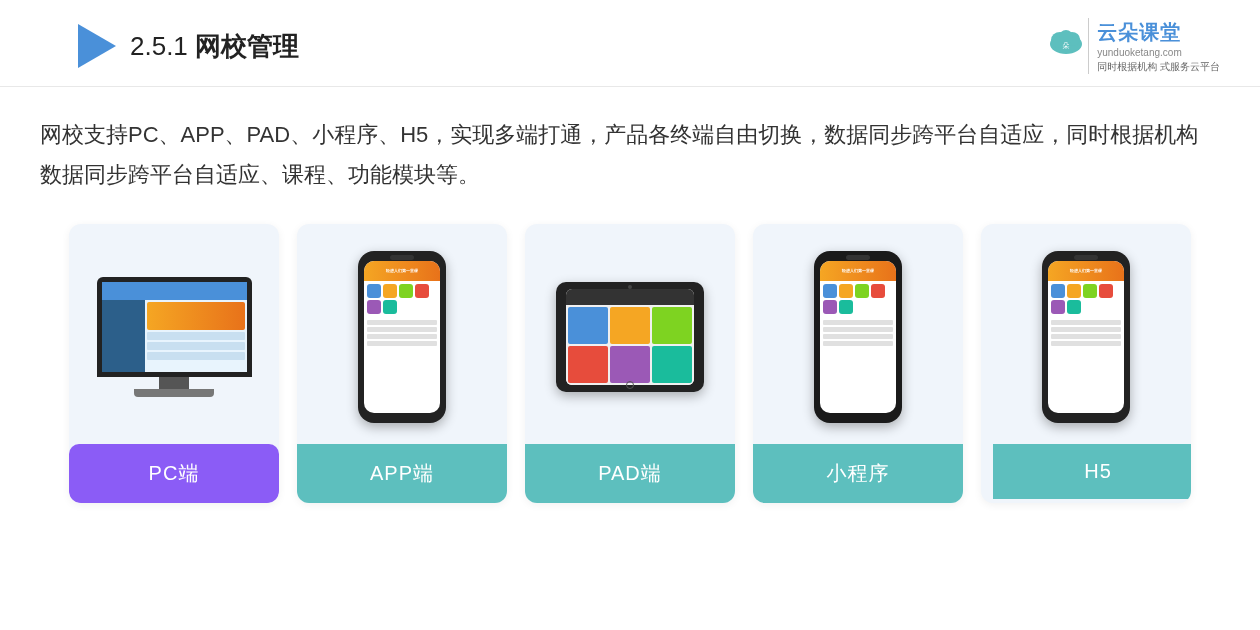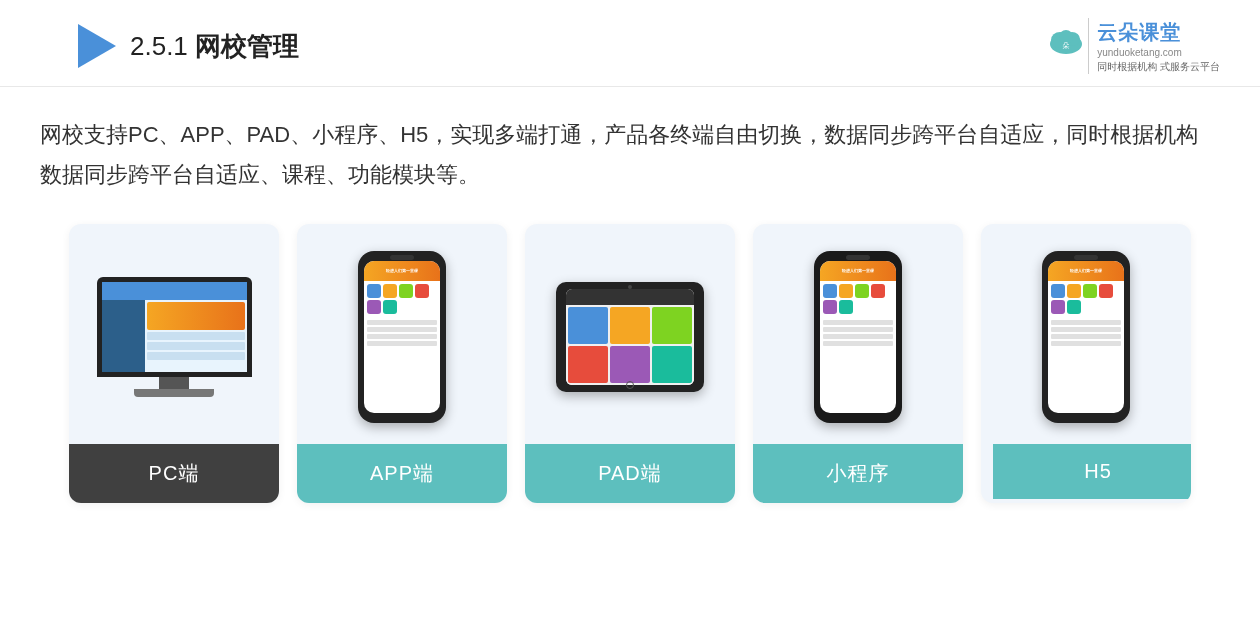--- a/index.html
+++ b/index.html
@@ -327,21 +327,21 @@
       padding: 16px 10px;
       background: #5dbfbe;
       text-align: center;
       color: #fff;
       font-size: 20px;
       font-weight: 500;
       letter-spacing: 1px;
     }
 
     
-    .card-label.pc-label { background: #404040; }
+    .card-label.pc-label { background: #8b5cf6; border-radius: 10px; }
     .card-label.app-label { background: #5dbfbe; }
     .card-label.pad-label { background: #5dbfbe; }
     .card-label.mini-label { background: #5dbfbe; }
     .card-label.h5-label { background: #5dbfbe; margin-left: 24px; }
   </style>
 </head>
 <body>
 
 <div class="header">
   <div class="header-left">

